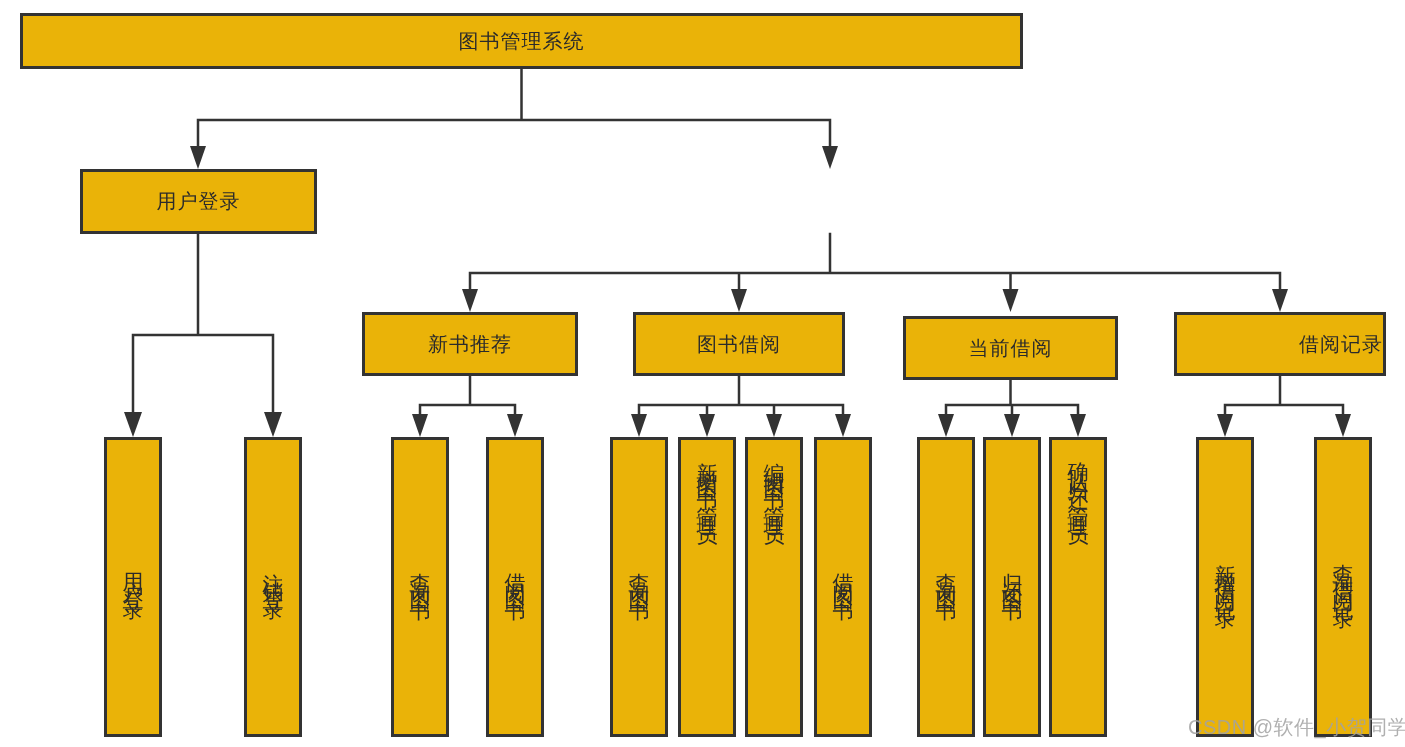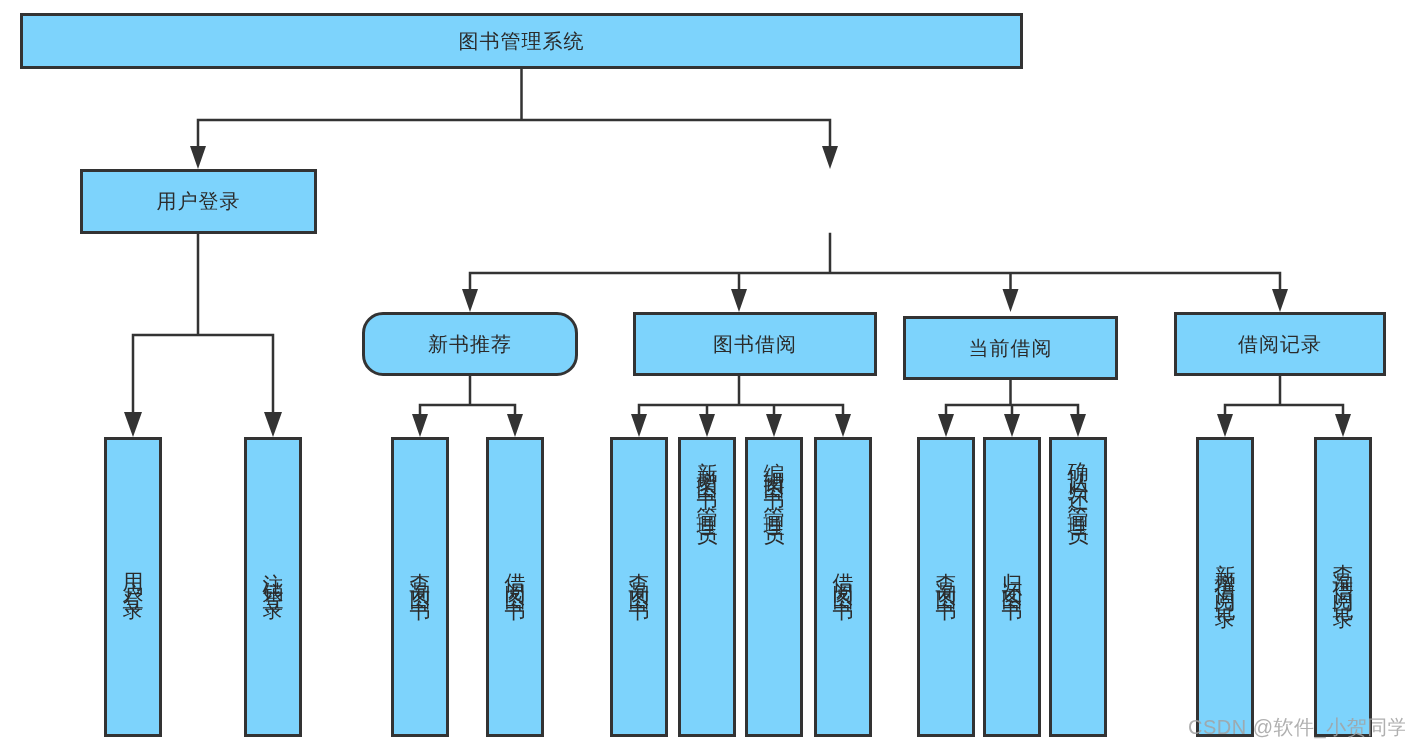--- a/index.html
+++ b/index.html
@@ -17,21 +17,21 @@
   }
   .connectors {
     position: absolute;
     left: 0;
     top: 0;
     z-index: 1;
   }
   .node {
     position: absolute;
     box-sizing: border-box;
-    background: #7dd3fc;
+    background: #eab308;
     border: 3px solid #333333;
     color: #2b2b2b;
     display: flex;
     align-items: center;
     justify-content: center;
     z-index: 2;
   }
   .hnode {
     font-size: 20px;
     letter-spacing: 1px;
@@ -117,30 +117,30 @@
   </svg>
 
   <div class="node hnode" style="left:20px; top:13px; width:1003px; height:56px;">
     <span>图书管理系统</span>
   </div>
 
   <div class="node hnode" style="left:80px; top:169px; width:237px; height:65px;">
     <span>用户登录</span>
   </div>
 
-  <div class="node hnode" style="left:362px; top:312px; width:216px; height:64px;border-radius:21px;">
+  <div class="node hnode" style="left:362px; top:312px; width:216px; height:64px;">
     <span>新书推荐</span>
   </div>
-  <div class="node hnode" style="left:633px; top:312px; width:244px; height:64px;">
+  <div class="node hnode" style="left:633px; top:312px; width:212px; height:64px;">
     <span>图书借阅</span>
   </div>
   <div class="node hnode" style="left:903px; top:316px; width:215px; height:64px;">
     <span>当前借阅</span>
   </div>
-  <div class="node hnode" style="left:1174px; top:312px; width:212px; height:64px;">
+  <div class="node hnode" style="left:1174px; top:312px; width:212px; height:64px;justify-content:flex-end;">
     <span>借阅记录</span>
   </div>
 
   <div class="node leaf center-text" style="left:104px;">
     <span class="vtext">用户登录</span>
   </div>
   <div class="node leaf center-text" style="left:244px;">
     <span class="vtext">注销登录</span>
   </div>
   <div class="node leaf center-text" style="left:391px;">

